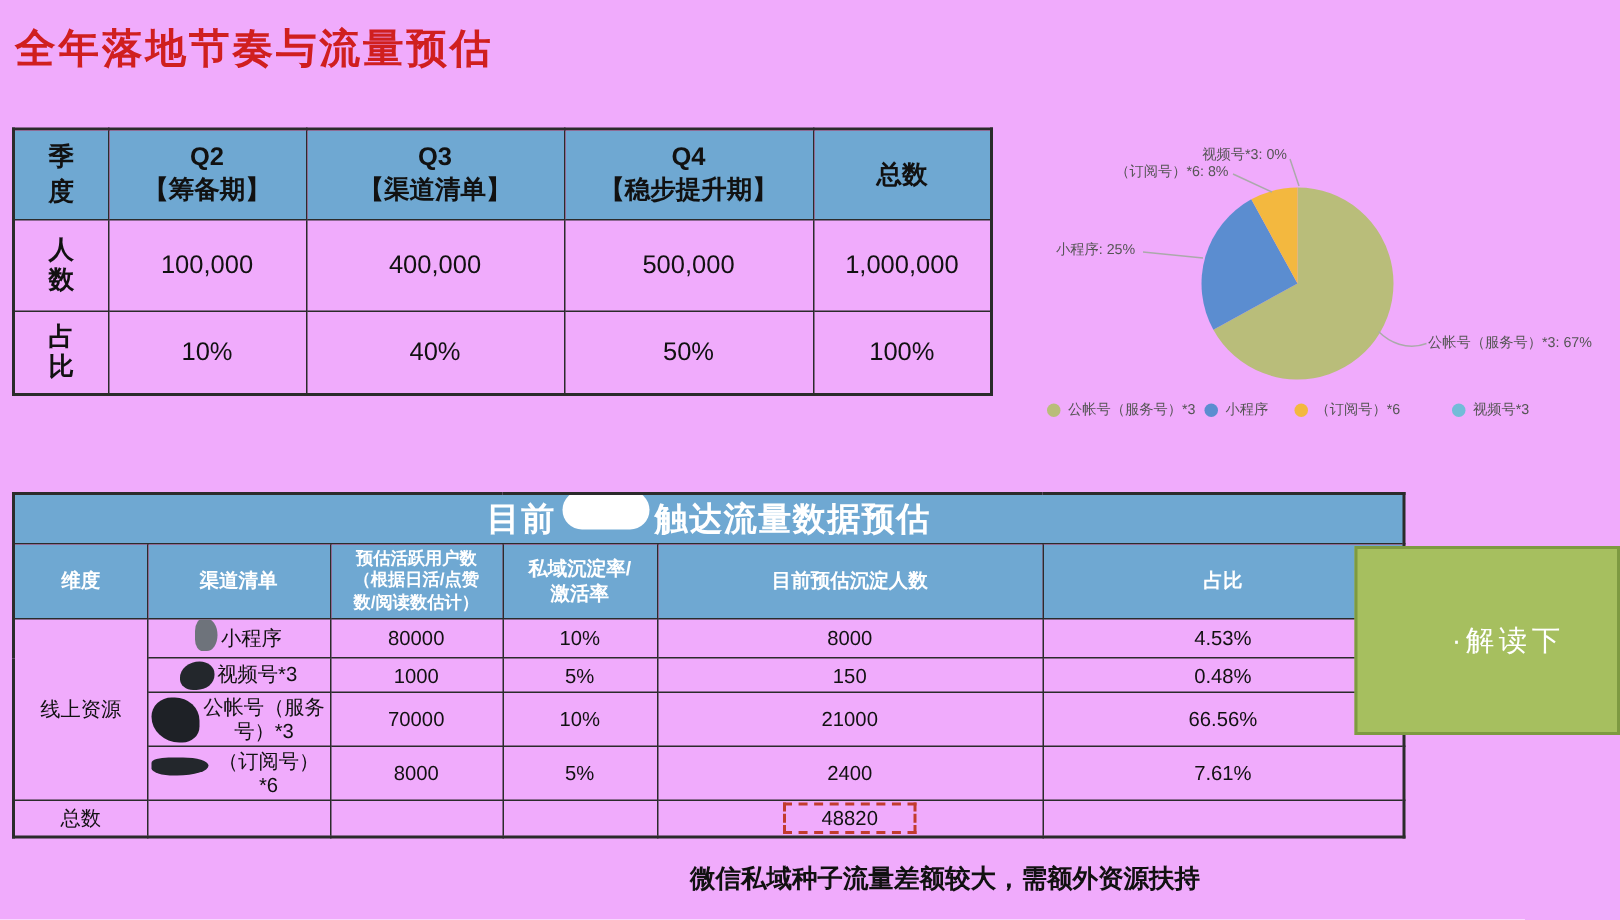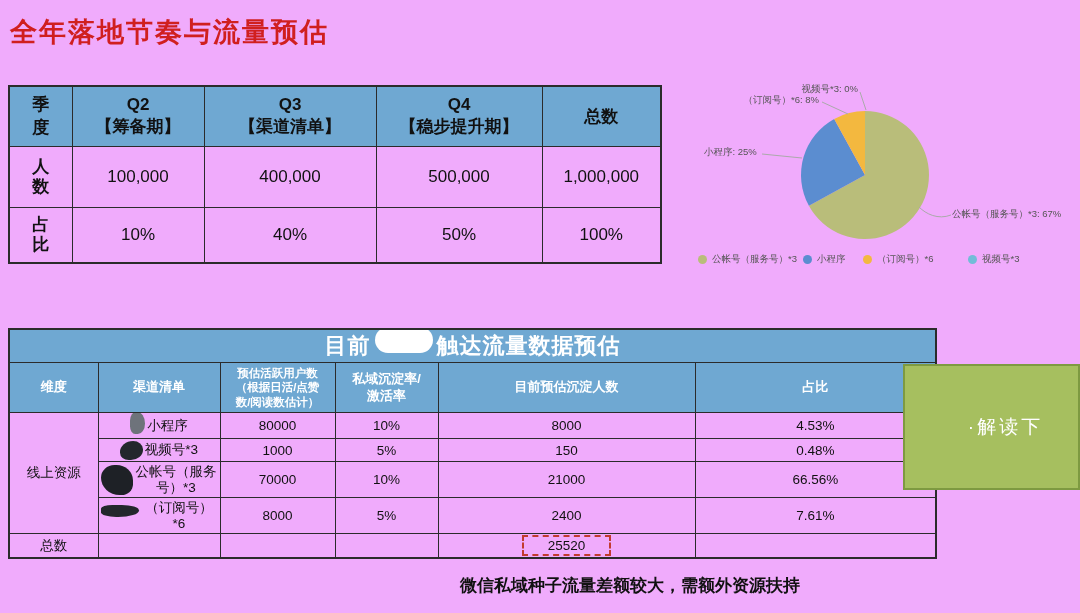--- a/index.html
+++ b/index.html
@@ -21,21 +21,21 @@
   #table1{position:absolute;left:8px;top:85px;width:652px;border:2px solid #2b2b2b;}
   #table1 .t-title{font-size:18px;font-weight:bold;color:#111;height:31px;}
   #table1 th{font-size:17px;font-weight:bold;color:#111;}
   #table1 .hdr{height:60px;}
   #table1 td{font-size:17px;color:#111;}
   #table1 .r-num{height:61px;}
   #table1 .r-pct{height:56px;}
   #table1 .rowlab{font-weight:bold;line-height:1.15;}
 
   
-  #chart{position:absolute;left:690px;top:74px;width:390px;height:215px;}
+  #chart{position:absolute;left:690px;top:88px;width:390px;height:215px;}
   #chart svg{position:absolute;left:0;top:0;}
   .pie-label{position:absolute;font-size:9.5px;color:#555;white-space:nowrap;}
   .legend-item{position:absolute;top:179px;display:flex;align-items:center;gap:5px;
                font-size:9.5px;color:#555;white-space:nowrap;}
   .legend-dot{width:9px;height:9px;border-radius:50%;flex:0 0 auto;}
 
   
   #table2{position:absolute;left:8px;top:328px;width:927px;border:2px solid #2b2b2b;}
   #table2 .t2-titlebar{height:32px;padding:0;}
   #table2 .t2-title-flex{display:flex;align-items:center;justify-content:center;
@@ -227,21 +227,21 @@
       <td>5%</td>
       <td>2400</td>
       <td>7.61%</td>
     </tr>
     <tr class="rt">
       <td>总数</td>
       <td></td>
       <td></td>
       <td></td>
       <td>
-        <span class="total-box">25520</span>
+        <span class="total-box">48820</span>
       </td>
       <td></td>
     </tr>
   </tbody>
     </table>
 
   <div id="green-box">
     <span>·解读下</span>
   </div>
 

